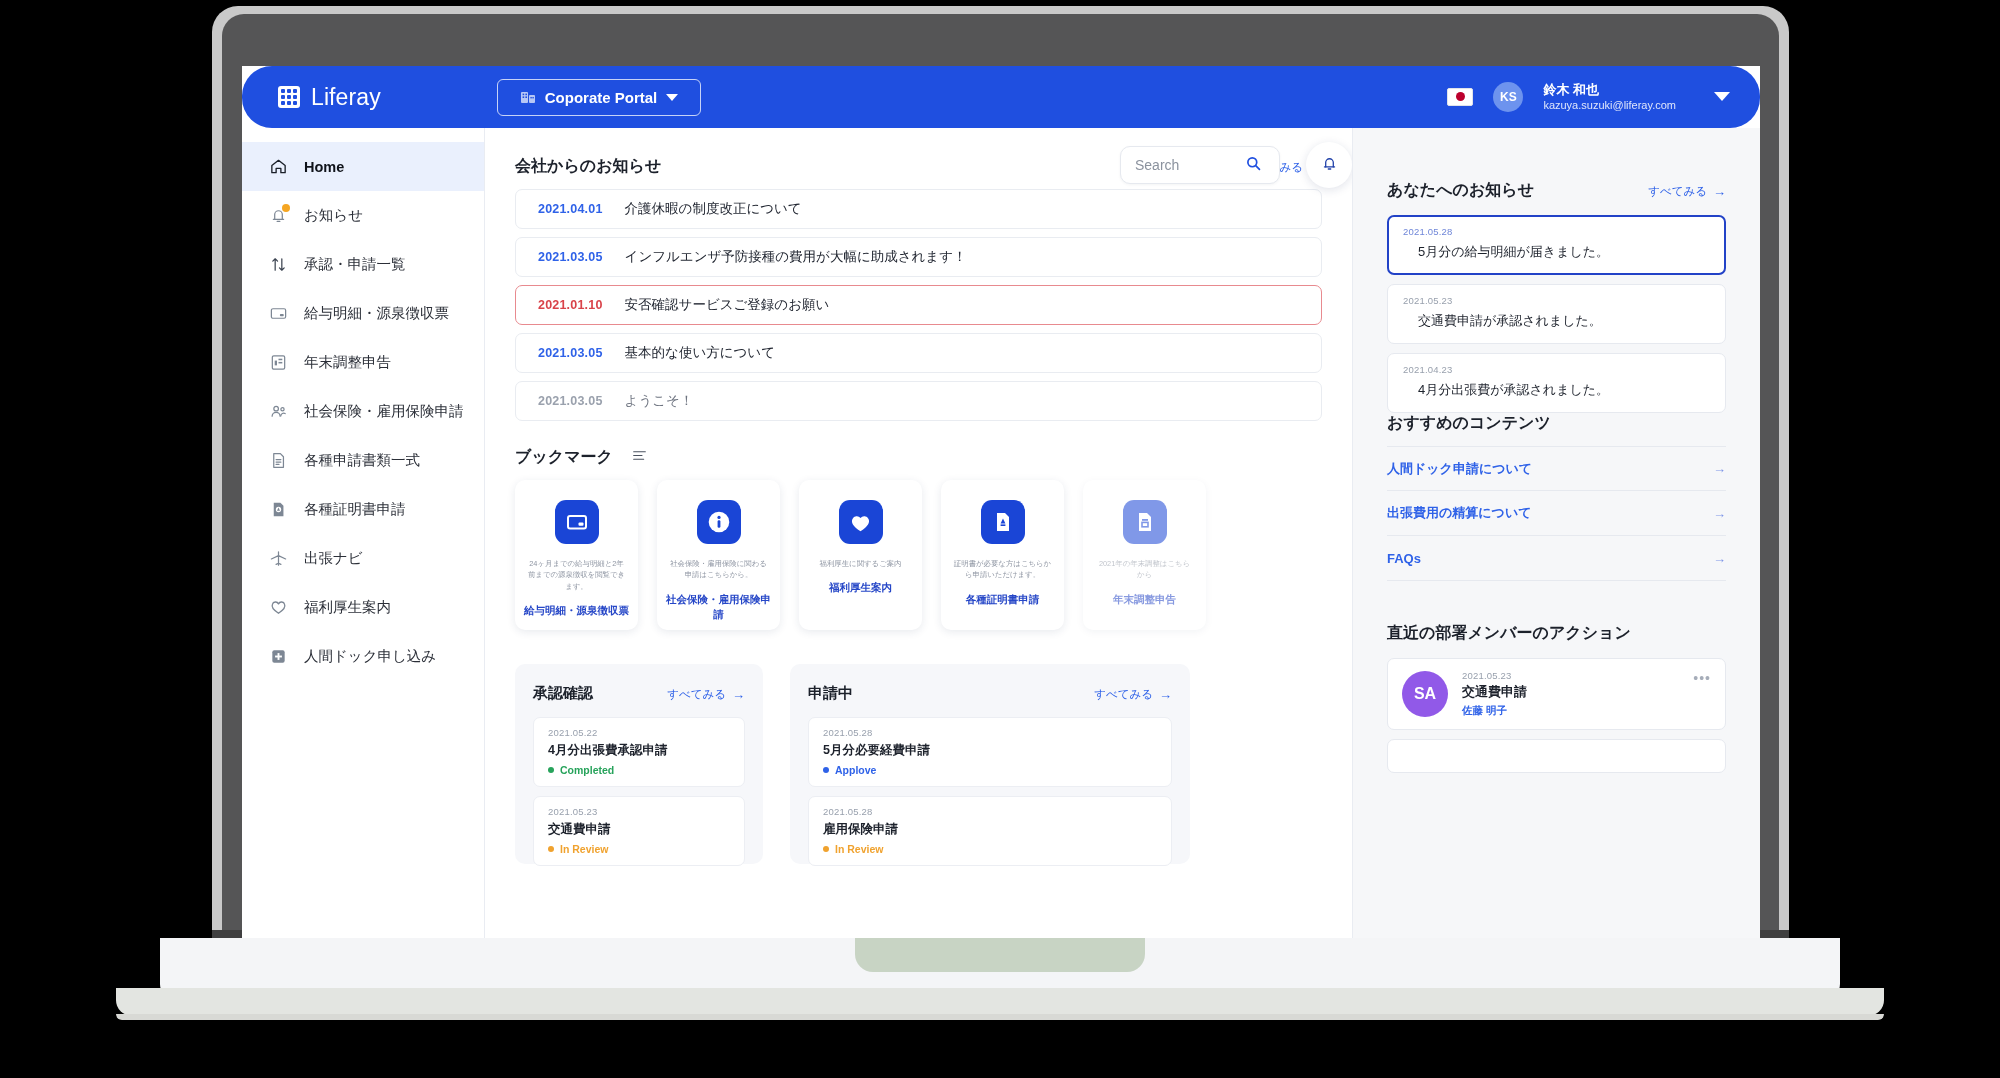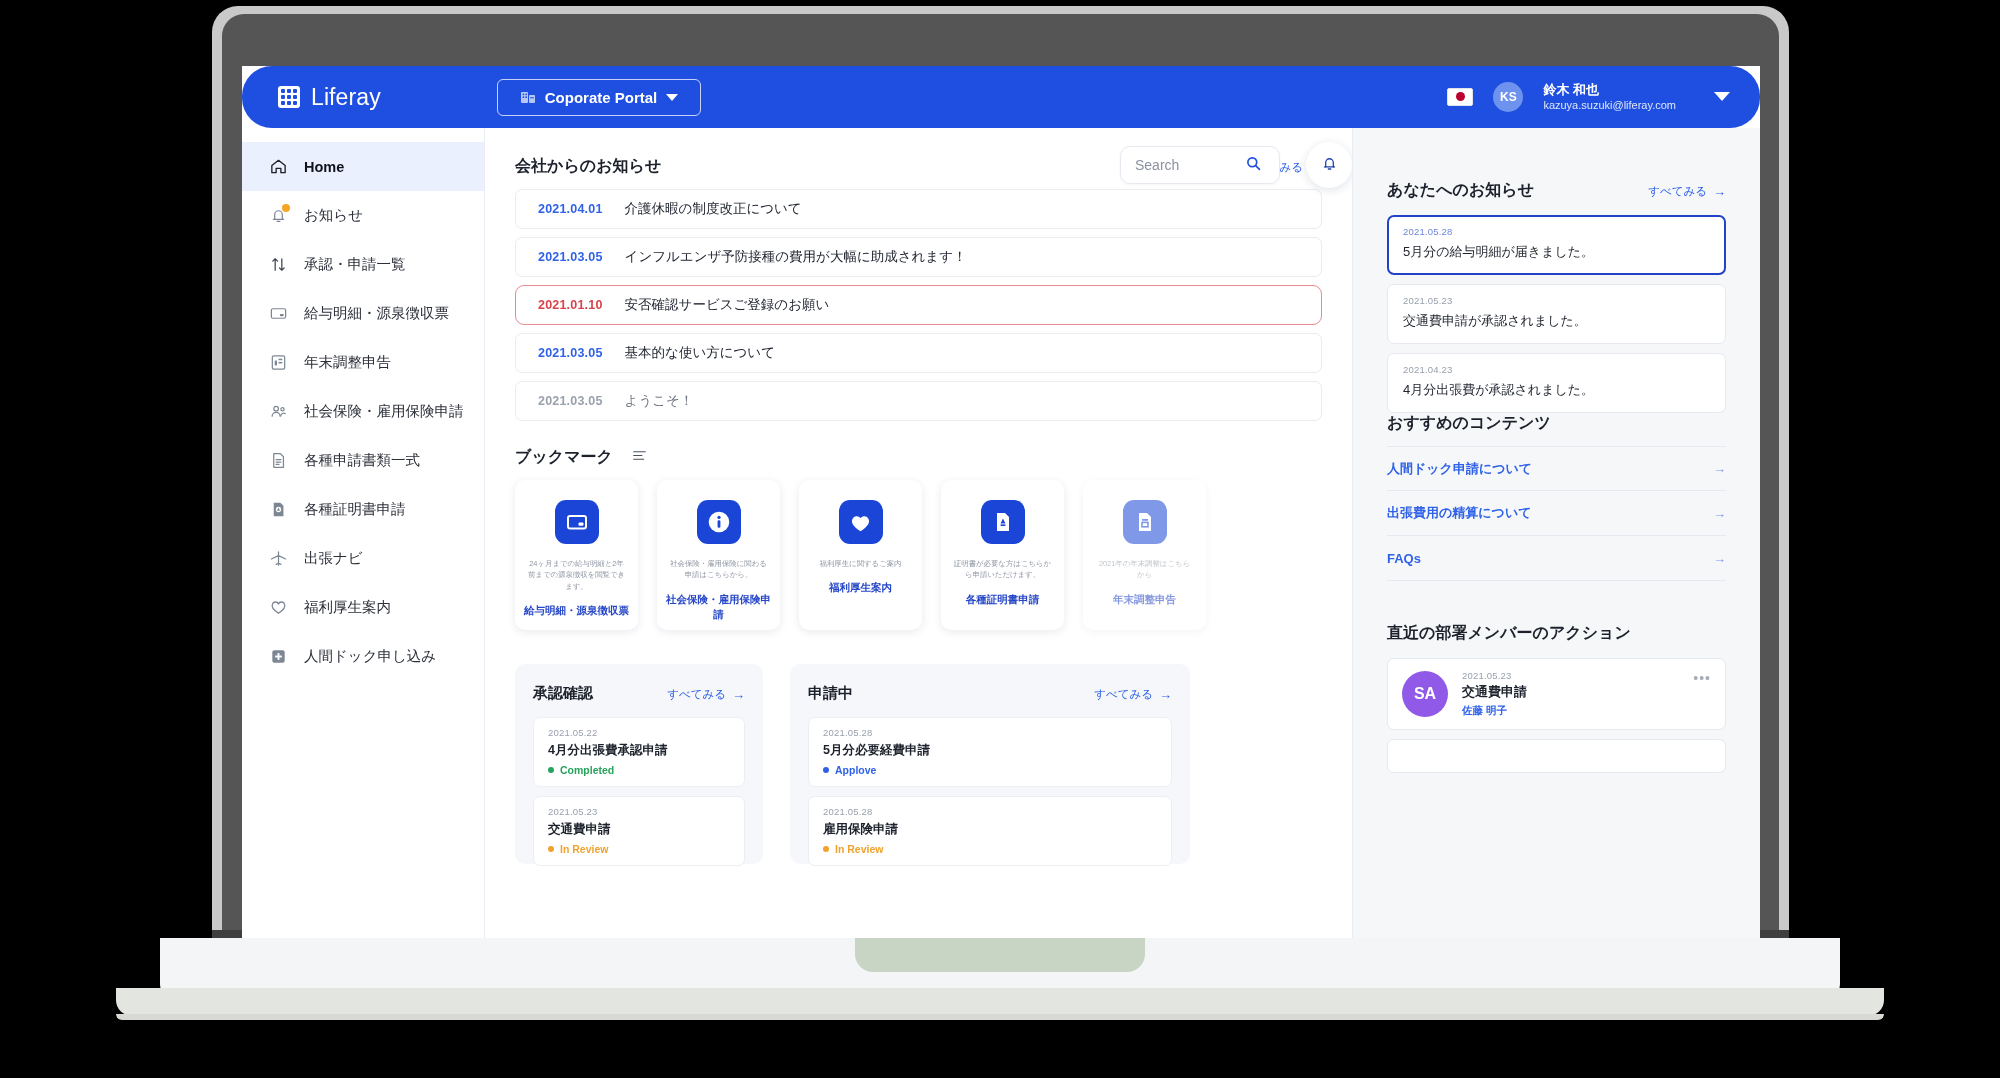--- a/index.html
+++ b/index.html
@@ -121,21 +121,21 @@
   .sec-title { font-size: 16px; font-weight: bold; color: #1c212b; }
   .viewall { margin-left: auto; font-size: 11.5px; color: #2f62e8; display: flex; align-items: center; gap: 6px; cursor: pointer; }
   .viewall .ar { font-size: 13px; }
 
   .ann-list { margin-top: 12px; display: flex; flex-direction: column; gap: 8px; }
   .ann-row {
     height: 40px; border: 1px solid #e9ecf1; border-radius: 7px;
     display: flex; align-items: center; gap: 22px; padding-left: 22px;
     font-size: 13.5px; cursor: pointer; background: #fff;
   }
-  .ann-row.alert { border-color: #e88a8f; border-radius: 9px; }
+  .ann-row.alert { border-color: #e88a8f; }
   .ann-date { color: #2f62e8; font-weight: bold; font-size: 12.5px; letter-spacing: .2px; }
   .ann-row.alert .ann-date { color: #d9434a; }
   .ann-row.muted .ann-date { color: #9aa1ad; }
   .ann-text { color: #222732; }
   .ann-row.muted .ann-text { color: #6e7480; }
 
   
   .search-wrap {
     position: absolute; right: 72px; top: 18px; width: 160px; height: 38px;
     background: #fff; border: 1px solid #e6e9ef; border-radius: 10px;
@@ -180,21 +180,21 @@
   .rp-head { display: flex; align-items: baseline; }
   .rp-title { font-size: 16px; font-weight: bold; color: #1c212b; }
   .rp-list { margin-top: 14px; display: flex; flex-direction: column; gap: 9px; }
   .rp-card {
     background: #fff; border: 1px solid #e6e9ef; border-radius: 7px;
     padding: 10px 15px 13px 15px; cursor: pointer;
   }
   .rp-card.sel { border: 2px solid #2242c7; padding: 9px 14px 12px 14px; }
   .rp-date { font-size: 9.5px; color: #98a0ad; letter-spacing: .2px; }
   .rp-card.sel .rp-date { color: #6f86d8; }
-  .rp-msg { font-size: 13px; color: #1d222c; margin-top: 6px; }
+  .rp-msg { font-size: 13px; color: #1d222c; margin-top: 6px; margin-left: 15px; }
 
   .rp-sec2 { }
   .rec-list { margin-top: 12px; }
   .rec-item {
     display: flex; align-items: center; height: 45px;
     border-bottom: 1px solid #e6e9ef; font-size: 13px; color: #2f62e8; font-weight: bold; cursor: pointer;
   }
   .rec-item:first-child { border-top: 1px solid #e6e9ef; }
   .rec-arrow { margin-left: auto; font-size: 13px; color: #7e96e8; font-weight: normal; }
 

